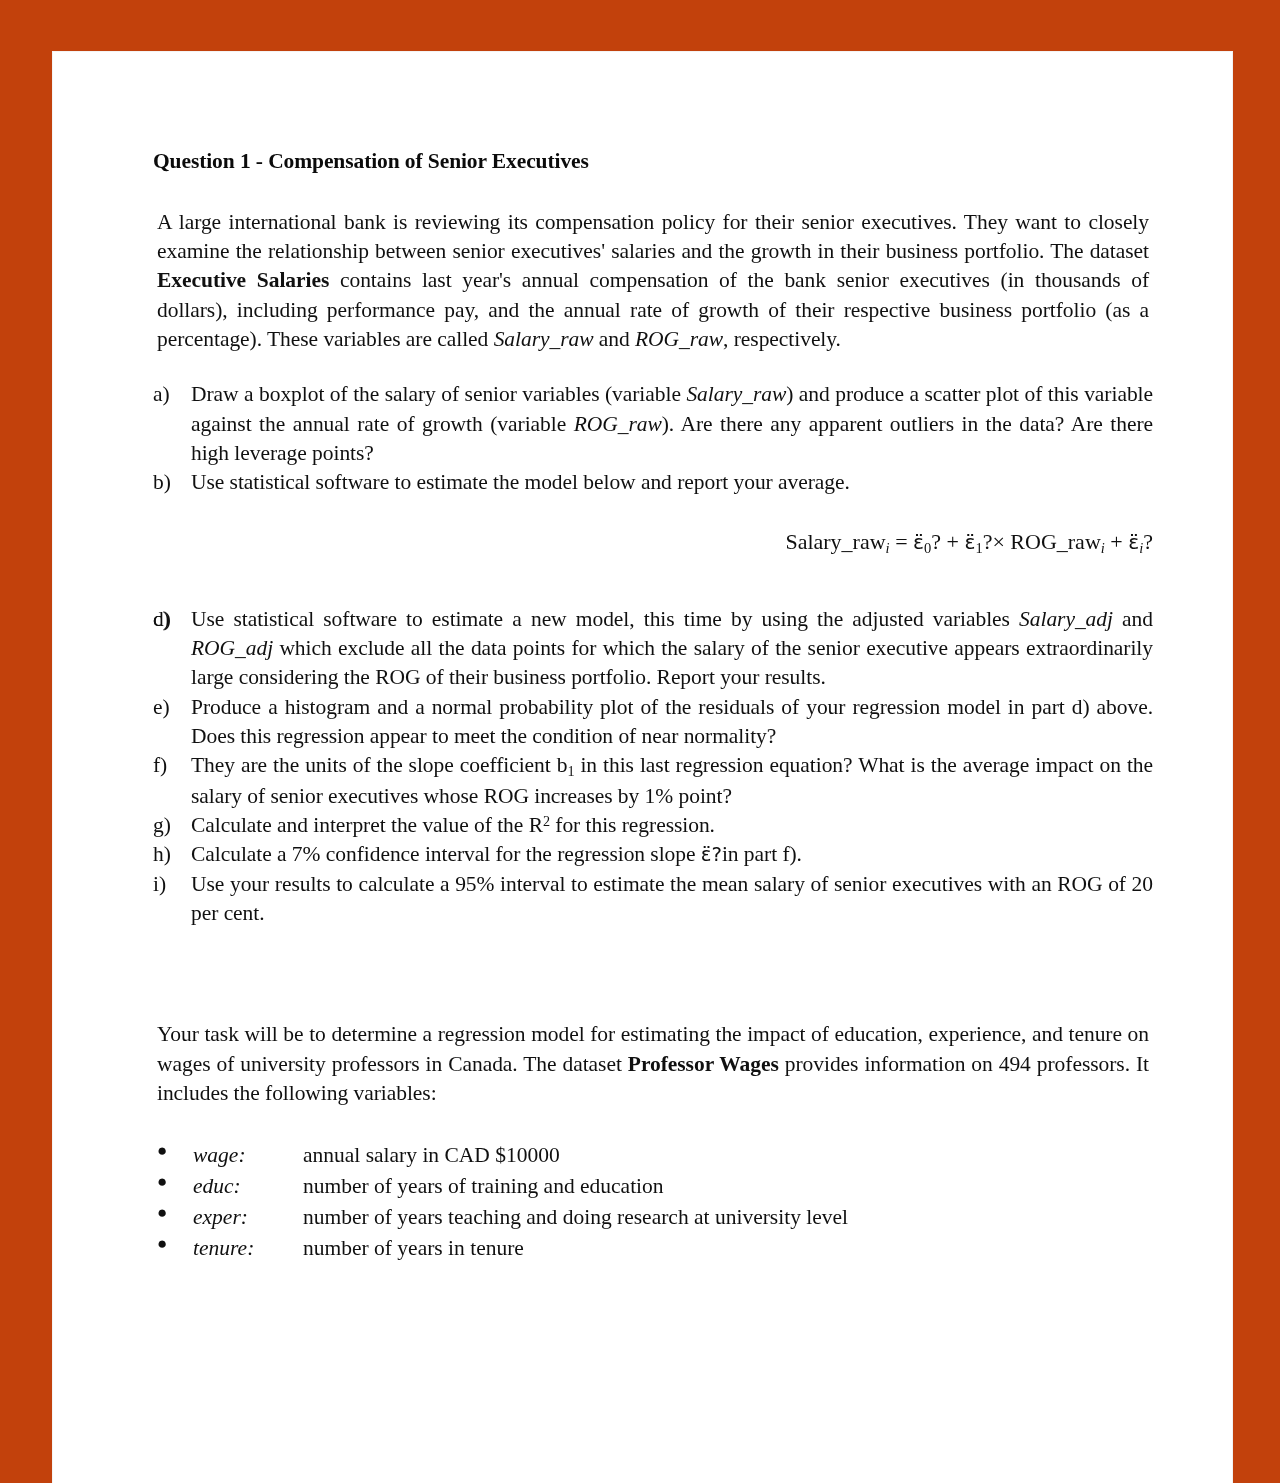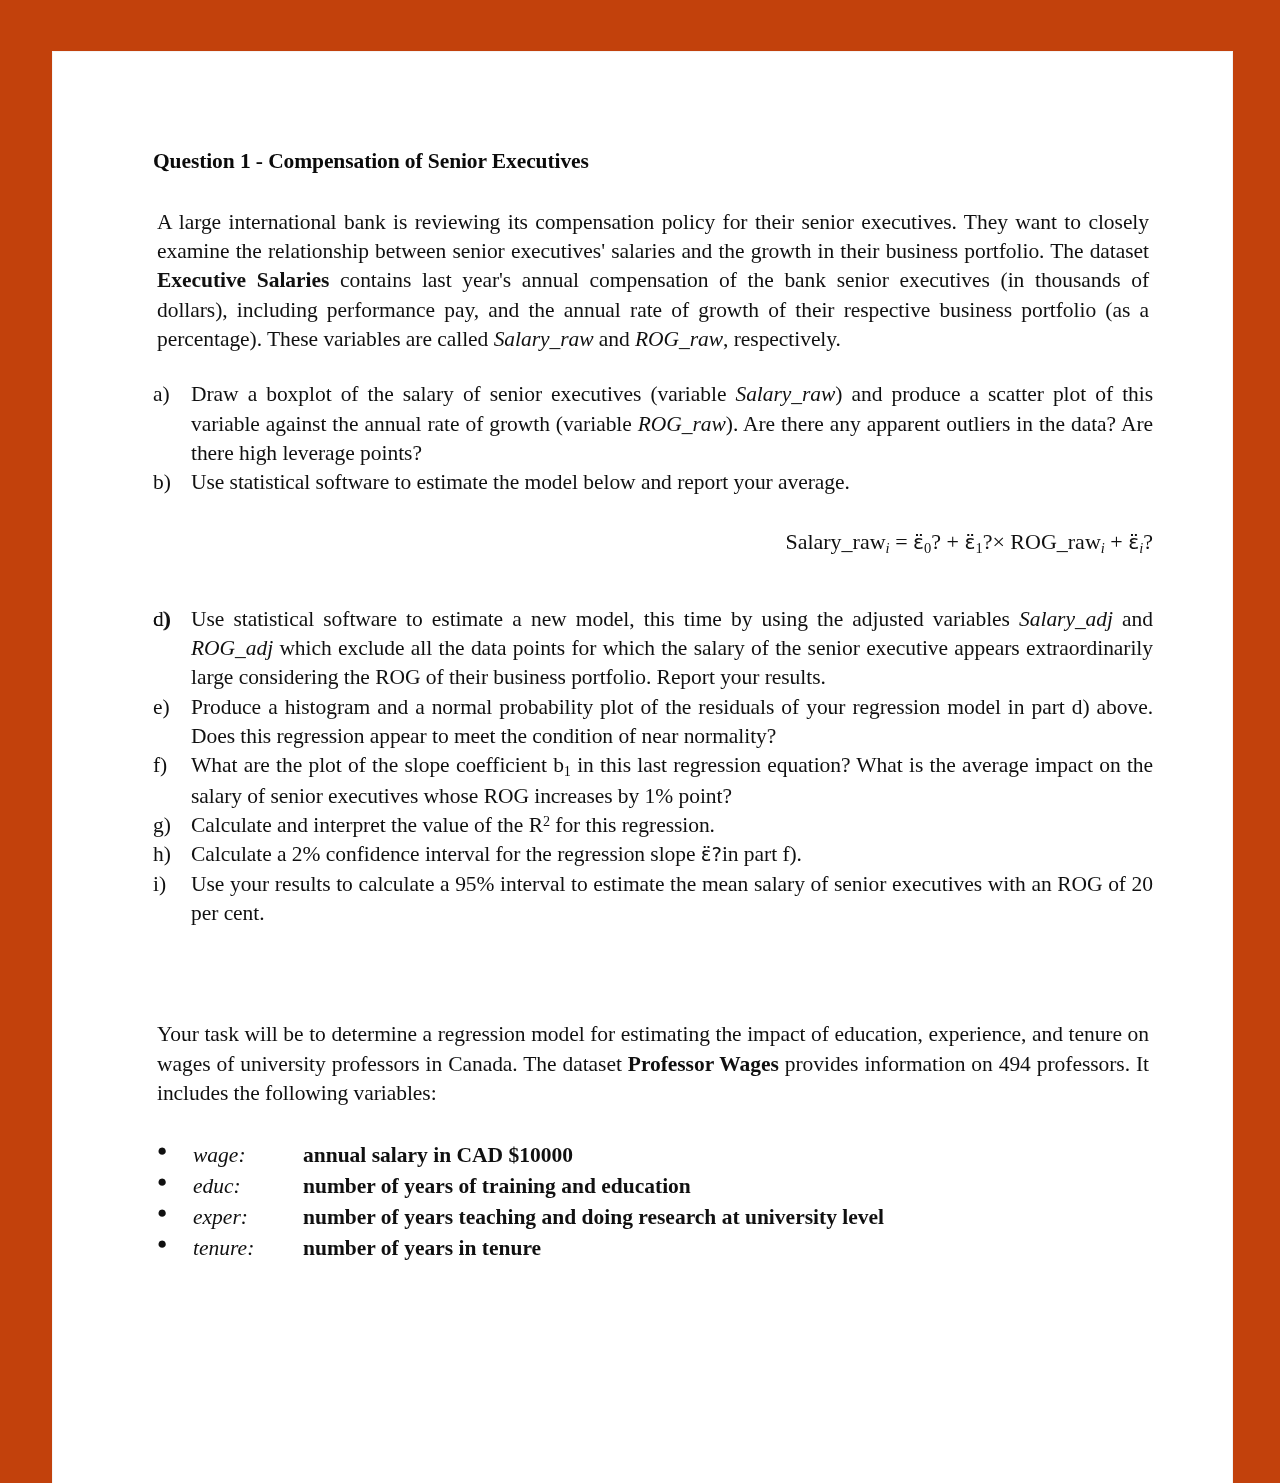--- a/index.html
+++ b/index.html
@@ -141,21 +141,20 @@
     top: -1px;
     font-size: 17px;
   }
   .bullet-row > .varname {
     display: inline-block;
     width: 110px;
     font-style: italic;
   }
   .bullet-row > .vardesc {
     font-style: normal;
-    font-weight: bold;
   }
 
   .sp-1 { height: 28px; }
   .sp-2 { height: 22px; }
   .sp-eq-top { height: 30px; }
   .sp-eq-bot { height: 47px; }
   .sp-section { height: 58px; }
   .sp-q2 { height: 30px; }
   .sp-bullets { height: 28px; }
 </style>
@@ -168,21 +167,21 @@
 
       <h2 class="q-heading">Question 1 - Compensation of Senior Executives</h2>
 
       <div class="sp-1"></div>
 
       <p class="para"><span>A large international bank is reviewing its compensation policy for their senior executives. They want to closely examine the relationship between senior executives' salaries and the growth in their business portfolio. The dataset </span><b>Executive Salaries</b><span> contains last year's annual compensation of the bank senior executives (in thousands of dollars), including performance pay, and the annual rate of growth of their respective business portfolio (as a percentage). These variables are called </span><i>Salary_raw</i><span> and </span><i>ROG_raw</i><span>, respectively.</span></p>
 
       <div class="sp-2"></div>
 
       <ul class="alpha-list">
-        <li class="alpha-item"><span class="marker">a)</span><span>Draw a boxplot of the salary of senior executives (variable </span><i>Salary_raw</i><span>) and produce a scatter plot of this variable against the annual rate of growth (variable </span><i>ROG_raw</i><span>). Are there any apparent outliers in the data? Are there high leverage points?</span></li>
+        <li class="alpha-item"><span class="marker">a)</span><span>Draw a boxplot of the salary of senior variables (variable </span><i>Salary_raw</i><span>) and produce a scatter plot of this variable against the annual rate of growth (variable </span><i>ROG_raw</i><span>). Are there any apparent outliers in the data? Are there high leverage points?</span></li>
 
         <li class="alpha-item no-justify"><span class="marker">b)</span><span>Use statistical software to estimate the model below and report your average.</span></li>
       </ul>
 
       <div class="sp-eq-top"></div>
 
       <div class="equation"><span class="eqvar">Salary_raw</span><sub class="eqsub">i</sub>
         <span>=</span>
         <span class="tofu">ɛ̈</span><sub class="sub-upright">0</sub><span>?</span>
         <span>+</span>
@@ -193,25 +192,25 @@
 
       <div class="sp-eq-bot"></div>
 
       <ul class="alpha-list">
         <li class="alpha-item"><span class="marker">c)</span></li>
 
         <li class="alpha-item"><span class="marker">d)</span><span>Use statistical software to estimate a new model, this time by using the adjusted variables </span><i>Salary_adj</i><span> and </span><i>ROG_adj</i><span> which exclude all the data points for which the salary of the senior executive appears extraordinarily large considering the ROG of their business portfolio. Report your results.</span></li>
 
         <li class="alpha-item"><span class="marker">e)</span><span>Produce a histogram and a normal probability plot of the residuals of your regression model in part d) above. Does this regression appear to meet the condition of near normality?</span></li>
 
-        <li class="alpha-item"><span class="marker">f)</span><span>What are the plot of the slope coefficient b</span><sub class="sub-upright">1</sub><span> in this last regression equation? What is the average impact on the salary of senior executives whose ROG increases by 1% point?</span></li>
+        <li class="alpha-item"><span class="marker">f)</span><span>They are the units of the slope coefficient b</span><sub class="sub-upright">1</sub><span> in this last regression equation? What is the average impact on the salary of senior executives whose ROG increases by 1% point?</span></li>
 
         <li class="alpha-item no-justify"><span class="marker">g)</span><span>Calculate and interpret the value of the R</span><sup class="sup">2</sup><span> for this regression.</span></li>
 
-        <li class="alpha-item no-justify"><span class="marker">h)</span><span>Calculate a 2% confidence interval for the regression slope </span><span class="tofu">ɛ̈?</span><span>in part f).</span></li>
+        <li class="alpha-item no-justify"><span class="marker">h)</span><span>Calculate a 7% confidence interval for the regression slope </span><span class="tofu">ɛ̈?</span><span>in part f).</span></li>
 
         <li class="alpha-item"><span class="marker">i)</span><span>Use your results to calculate a 95% interval to estimate the mean salary of senior executives with an ROG of 20 per cent.</span></li>
       </ul>
 
       <div class="sp-section"></div>
 
 
       <div class="sp-q2"></div>
 
       <p class="para"><span>Your task will be to determine a regression model for estimating the impact of education, experience, and tenure on wages of university professors in Canada. The dataset </span><b>Professor Wages</b><span> provides information on 494 professors. It includes the following variables:</span></p>

